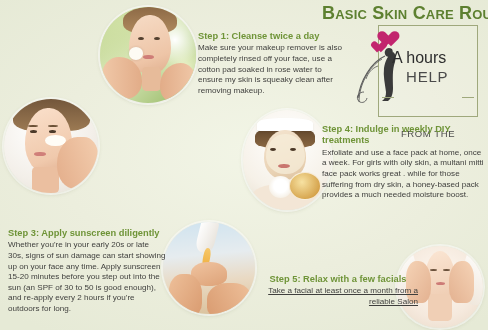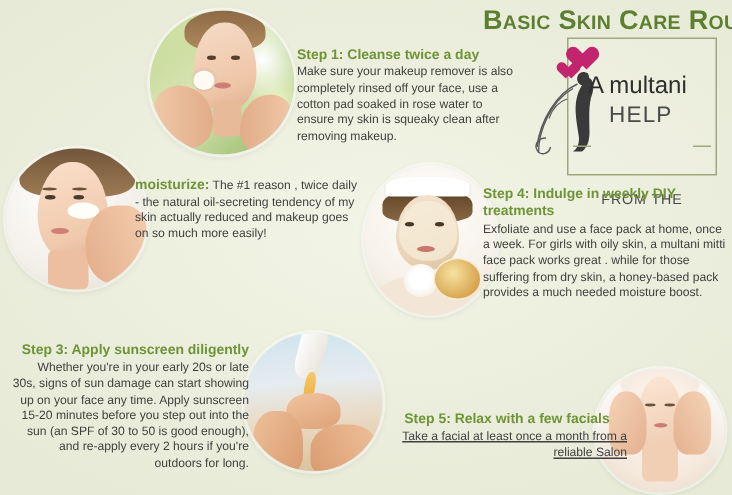--- a/index.html
+++ b/index.html
@@ -210,21 +210,21 @@
     margin:0;
     font-family:"Liberation Sans", sans-serif;
     font-size:8.1px;color:#3f3f3d;line-height:10.6px;
   }
   .step p .lead{font-weight:bold;color:#6f9438;font-size:9.3px;}
 
   #step1{left:198px;top:31px;width:150px;}
   #step2{left:90px;top:118px;width:152px;}
   #step2 h3{margin-left:4px;}
   #step4{left:322px;top:124px;width:162px;}
-  #step3{left:8px;top:228px;width:158px;text-align:right;}
+  #step3{left:8px;top:228px;width:158px;}
   #step5{left:258px;top:274px;width:160px;text-align:right;}
   #step5 h3{text-align:center;}
   #step5 p{text-align:right;text-decoration:underline;}
 </style>
 </head>
 <body>
 
 <div id="infographic">
 
   <div class="title">Basic Skin Care Routine</div>
@@ -236,21 +236,21 @@
         <path d="M41 20 C36 23 33 29 32 36 C31 44 33 52 34 60 C34 64 33 67 30 69 L36 69 C40 66 41 61 41 56 C41 47 40 38 43 30 C44 26 44 22 41 20 Z" fill="#3a3a3a"></path>
         <path d="M40 17 C37 15 34 16 33 19 C32 22 34 25 37 25 C40 25 42 21 40 17 Z" fill="#3a3a3a"></path>
         <path d="M33 24 C26 27 20 33 15 41 C10 49 7 58 6 66" stroke="#5a5a5a" stroke-width="1.1" fill="none"></path>
         <path d="M30 27 C23 31 17 38 13 46 C9 54 7 62 7 70" stroke="#5a5a5a" stroke-width=".9" fill="none"></path>
         <path d="M12 60 C7 60 4 64 6 68 C8 72 14 71 15 66" stroke="#5a5a5a" stroke-width=".9" fill="none"></path>
         <path d="M26 34 C20 36 16 41 14 47" stroke="#5a5a5a" stroke-width=".8" fill="none"></path>
       </svg>
       <span class="heart h1"></span>
       <span class="heart h2"></span>
     </div>
-    <div class="logo-line1">A multani</div>
+    <div class="logo-line1">A hours</div>
     <div class="logo-line2">HELP</div>
     <div class="logo-rule left"></div>
     <div class="logo-rule right"></div>
     <div class="logo-line3">FROM THE</div>
   </div>
 
   <div class="photo" id="photo-step1">
     <div class="sk bg"></div>
       <div class="sk hair"></div>
       <div class="sk face"></div>
@@ -312,21 +312,20 @@
     <div class="sk hand-l"></div>
       <div class="sk hand-r"></div>
   </div>
 
   <div class="step" id="step1">
     <h3>Step 1: Cleanse twice a day</h3>
     <p>Make sure your makeup remover is also completely rinsed off your face, use a cotton pad soaked in rose water to ensure my skin is squeaky clean after removing makeup.</p>
   </div>
 
   <div class="step" id="step2">
-    <p><span class="lead">moisturize:</span><span> The #1 reason , twice daily - the natural oil-secreting tendency of my skin actually reduced and makeup goes on so much more easily!</span></p>
   </div>
 
   <div class="step" id="step4">
     <h3>Step 4: Indulge in weekly DIY treatments</h3>
     <p>Exfoliate and use a face pack at home, once a week. For girls with oily skin, a multani mitti face pack works great . while for those suffering from dry skin, a honey-based pack provides a much needed moisture boost.</p>
   </div>
 
   <div class="step" id="step3">
     <h3>Step 3: Apply sunscreen diligently</h3>
     <p>Whether you're in your early 20s or late 30s, signs of sun damage can start showing up on your face any time. Apply sunscreen 15-20 minutes before you step out into the sun (an SPF of 30 to 50 is good enough), and re-apply every 2 hours if you're outdoors for long.</p>

